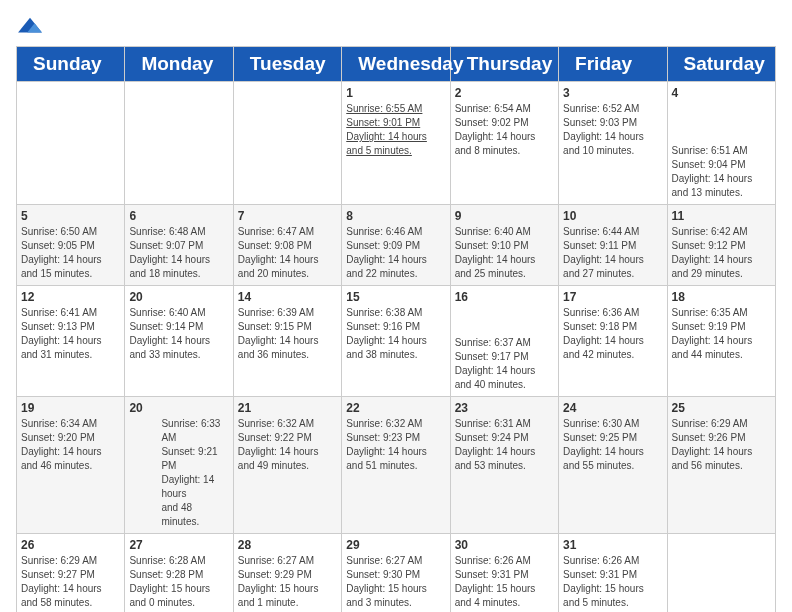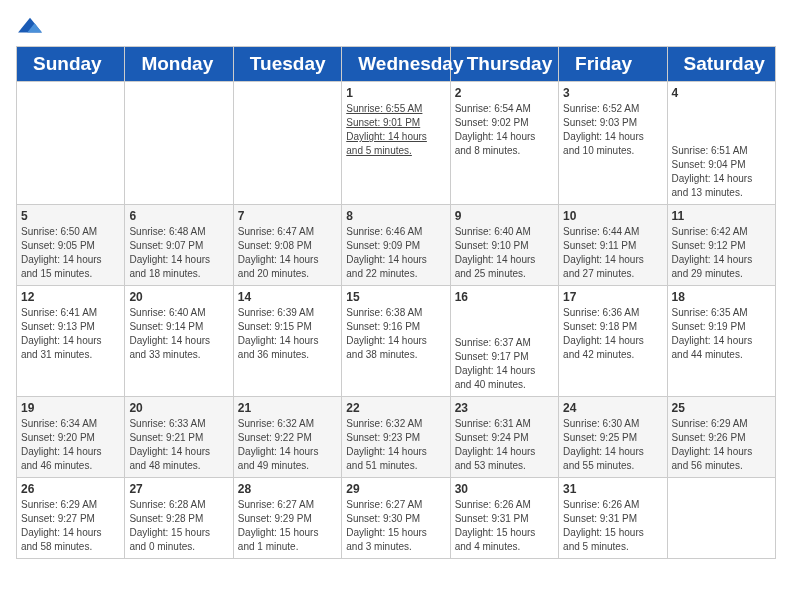--- a/index.html
+++ b/index.html
@@ -259,21 +259,21 @@
       <tr>
         <td>
           <span class="day-number">19</span>
           <div class="day-info" style="white-space: pre-line;">Sunrise: 6:34 AM
 Sunset: 9:20 PM
 Daylight: 14 hours
 and 46 minutes.</div>
         </td>
         <td>
           <span class="day-number">20</span>
-          <div class="day-info" style="white-space: pre-line;">Sunrise: 6:33 AM
+          <div class="day-info" style="white-space: pre-line; margin-left: 32px;">Sunrise: 6:33 AM
 Sunset: 9:21 PM
 Daylight: 14 hours
 and 48 minutes.</div>
         </td>
         <td>
           <span class="day-number">21</span>
           <div class="day-info" style="white-space: pre-line;">Sunrise: 6:32 AM
 Sunset: 9:22 PM
 Daylight: 14 hours
 and 49 minutes.</div>

